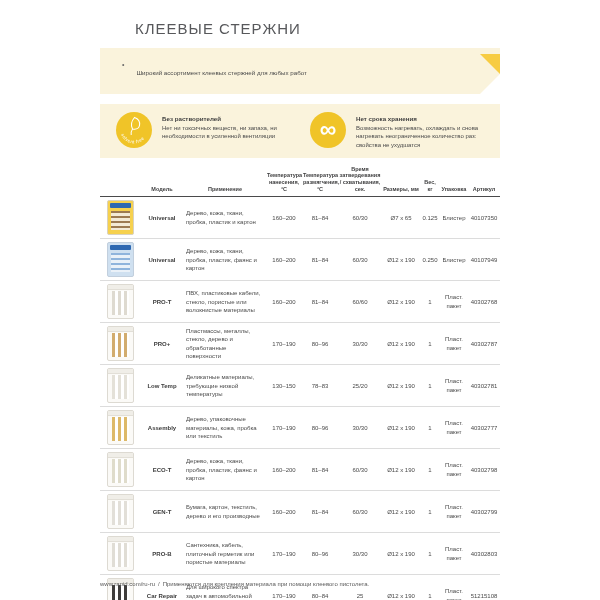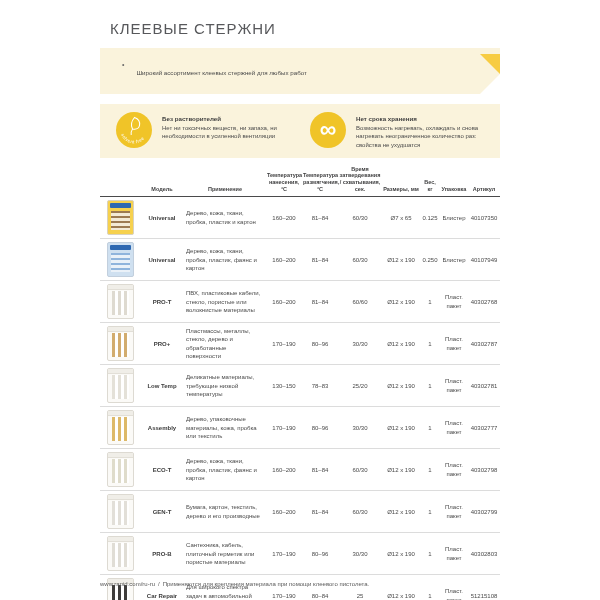--- a/index.html
+++ b/index.html
@@ -3,21 +3,21 @@
 <meta charset="utf-8">
 <style>
   html,body{margin:0;padding:0;}
   body{
     width:600px;height:600px;background:#ffffff;position:relative;
     font-family:"Liberation Sans", sans-serif;color:#4a4a4a;overflow:hidden;
   }
   .page{position:absolute;left:100px;top:20px;width:400px;}
   .page-title{
     font-size:15px;font-weight:500;letter-spacing:1px;color:#57585b;
-    margin:0 0 0 10px;
+    margin:0 0 0 35px;
   }
   
   .notebox{
     position:relative;margin-top:11px;background:var(--cream,#FAF3DC);
     padding:13px 30px 15px 22px;min-height:14px;
   }
   .notebox .bullet{display:inline-block;color:#6b6b6b;font-size:7px;vertical-align:top;margin-right:12px;}
   .notebox .note-text{display:inline-block;font-size:6.2px;color:#4a4a4a;max-width:330px;}
   .notebox .fold-cut{position:absolute;right:0;bottom:0;width:0;height:0;
     border-left:20px solid transparent;border-bottom:20px solid #ffffff;}

